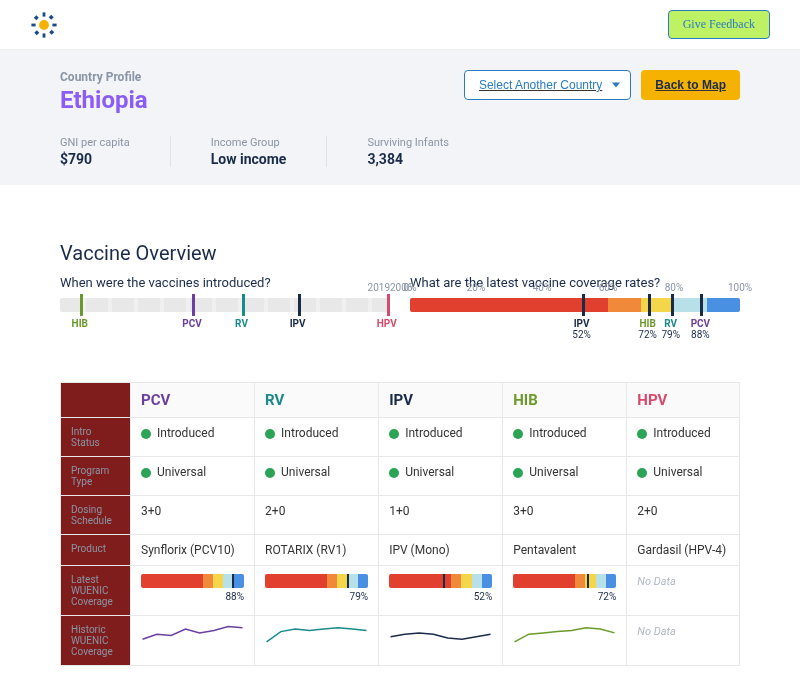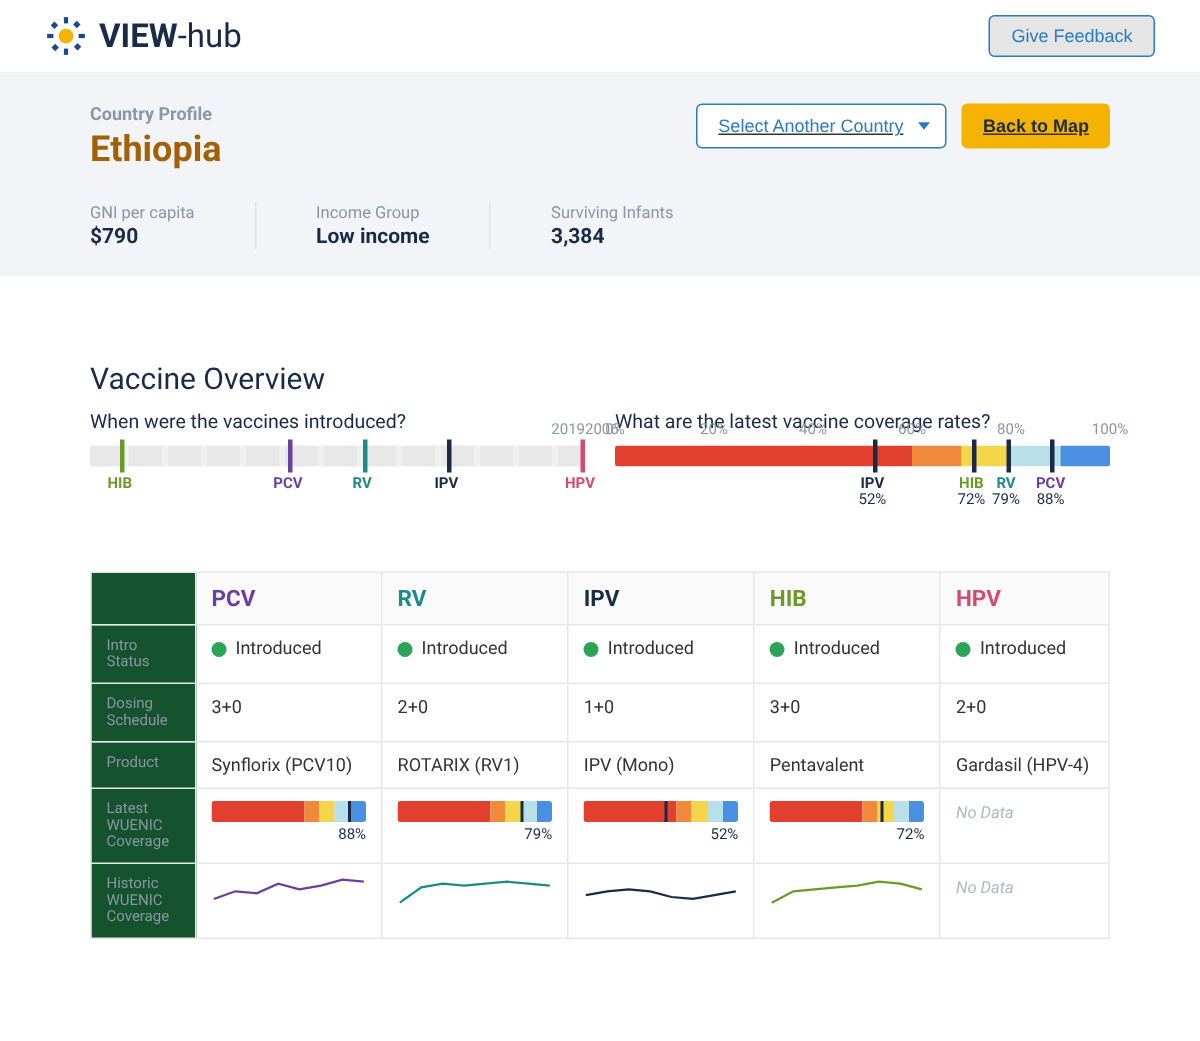--- a/index.html
+++ b/index.html
@@ -4,25 +4,25 @@
 <style>
 * { box-sizing: border-box; margin: 0; padding: 0; }
 body { font-family: -apple-system, BlinkMacSystemFont, "Segoe UI", Roboto, sans-serif; background: #fff; color: #333; width: 800px; }
 .topbar { display: flex; align-items: center; padding: 10px 30px; border-bottom: 1px solid #eee; }
 .logo { display: flex; align-items: center; gap: 8px; }
 .logo-svg { width: 28px; height: 28px; }
 .logo-text { font-size: 22px; font-weight: 700; color: #1a2b4a; }
 .logo-text .light { font-weight: 400; color: #1a2b4a; }
 .nav { display: flex; gap: 28px; margin-left: 60px; }
 .nav a { color: #8a95a5; text-decoration: none; font-size: 14px; }
-.feedback-btn { margin-left: auto; border: 1px solid #2a7bbf; color: #2a7bbf; background: #e5e5e5; border-radius: 4px; padding: 6px 14px; font-size: 12px; cursor: pointer; }
+.feedback-btn { margin-left: auto; border: 1px solid #2a7bbf; color: #2a7bbf; background: #bef264; border-radius: 4px; padding: 6px 14px; font-size: 12px; cursor: pointer; font-family: Liberation Serif, serif; }
 .profile-bg { background: #f2f4f7; padding: 20px 60px 18px; }
 .profile-head { display: flex; align-items: flex-start; }
 .profile-label { color: #8a95a5; font-size: 12px; font-weight: bold; }
-.profile-name { font-size: 24px; font-weight: 700; color: #a16207; margin-top: 2px; }
+.profile-name { font-size: 24px; font-weight: 700; color: #8b5cf6; margin-top: 2px; }
 .profile-actions { margin-left: auto; display: flex; gap: 10px; align-items: center; text-decoration: underline; }
 .select-country { border: 1px solid #2a7bbf; color: #2a7bbf; background: #fff; border-radius: 4px; padding: 7px 28px 7px 14px; font-size: 12px; cursor: pointer; position: relative; }
 .select-country::after { content: ""; position: absolute; right: 10px; top: 50%; width: 0; height: 0; border-left: 4px solid transparent; border-right: 4px solid transparent; border-top: 5px solid #2a7bbf; transform: translateY(-50%); }
 .back-map { background: #f5b200; color: #1a2b4a; border: none; border-radius: 4px; padding: 8px 14px; font-size: 12px; font-weight: 600; cursor: pointer; }
 .stats { display: flex; gap: 0; margin-top: 22px; }
 .stat { padding-right: 40px; border-right: 1px solid #dde1e8; margin-right: 40px; }
 .stat:last-child { border-right: none; margin-right: 0; }
 .stat-label { color: #8a95a5; font-size: 11px; }
 .stat-value { font-weight: 700; color: #1a2b4a; font-size: 14px; margin-top: 2px; }
 .content { padding: 20px 60px; }
@@ -38,21 +38,21 @@
 .tl-text { position: absolute; top: 20px; font-size: 10px; font-weight: 700; transform: translateX(-50%); white-space: nowrap; }
 .cov { position: relative; margin-top: 6px; margin-bottom: 50px; }
 .cov-bar { height: 14px; display: flex; border-radius: 2px; overflow: hidden; }
 .seg { height: 100%; }
 .cov-tick { position: absolute; top: -16px; font-size: 10px; color: #8a95a5; transform: translateX(-50%); }
 .cov-mark { position: absolute; top: -4px; width: 3px; height: 22px; background: #1a2b4a; }
 .cov-text { position: absolute; top: 20px; font-size: 10px; font-weight: 700; transform: translateX(-50%); white-space: nowrap; text-align: center; }
 .cov-pct { display: block; color: #1a2b4a; font-weight: 400; }
 .table { border-collapse: collapse; width: 100%; margin-top: 20px; font-size: 12px; }
 .table th, .table td { border: 1px solid #e8e8e8; padding: 8px 10px; text-align: left; vertical-align: top; }
-.table th:first-child, .table td:first-child { width: 70px; color: #8a95a5; font-weight: 400; font-size: 10px; background: #14532d; }
+.table th:first-child, .table td:first-child { width: 70px; color: #8a95a5; font-weight: 400; font-size: 10px; background: #7f1d1d; }
 .table thead th { background: #fafafa; }
 .vh { font-size: 15px; font-weight: 700; }
 .dot { display: inline-block; width: 10px; height: 10px; border-radius: 50%; background: #2ca455; margin-right: 6px; vertical-align: middle; }
 .mini-bar { height: 14px; display: flex; border-radius: 2px; overflow: hidden; position: relative; margin-bottom: 3px; }
 .mini-bar .mk { position: absolute; top: -2px; width: 2px; height: 18px; background: #1a2b4a; }
 .mini-pct { font-size: 10px; color: #1a2b4a; text-align: right; }
 .spark { width: 100%; height: 28px; }
 .nodata { color: #b0b8c4; font-style: italic; font-size: 11px; }
 .c-hib { color: #6a9a2a; } .c-pcv { color: #6a3fa0; } .c-rv { color: #1a8a8a; } .c-ipv { color: #1a2b4a; } .c-hpv { color: #d64a6b; }
 .b-hib { background: #6a9a2a; } .b-pcv { background: #6a3fa0; } .b-rv { background: #1a8a8a; } .b-ipv { background: #1a2b4a; } .b-hpv { background: #d64a6b; }
@@ -68,21 +68,20 @@
           <rect x="18" y="2" width="4" height="6"></rect>
           <rect x="18" y="32" width="4" height="6"></rect>
           <rect x="2" y="18" width="6" height="4"></rect>
           <rect x="32" y="18" width="6" height="4"></rect>
           <rect x="7" y="7" width="5" height="5" transform="rotate(45 9 9)"></rect>
           <rect x="28" y="7" width="5" height="5" transform="rotate(45 31 9)"></rect>
           <rect x="7" y="28" width="5" height="5" transform="rotate(45 9 31)"></rect>
           <rect x="28" y="28" width="5" height="5" transform="rotate(45 31 31)"></rect>
         </g>
       </svg>
-    <span class="logo-text"><span>VIEW</span><span class="light">-hub</span></span>
   </div>
   <button class="feedback-btn">Give Feedback</button>
 </div>
 
 <div class="profile-bg">
   <div class="profile-head">
     <div>
       <div class="profile-label">Country Profile</div>
       <div class="profile-name">Ethiopia</div>
     </div>
@@ -175,20 +174,28 @@
     <tbody id="tbody">
         <tr>
           <td>Intro Status</td>
           <td><span class="dot"></span>Introduced</td>
           <td><span class="dot"></span>Introduced</td>
           <td><span class="dot"></span>Introduced</td>
           <td><span class="dot"></span>Introduced</td>
           <td><span class="dot"></span>Introduced</td>
         </tr>
         <tr>
+          <td>Program Type</td>
+          <td><span class="dot"></span>Universal</td>
+          <td><span class="dot"></span>Universal</td>
+          <td><span class="dot"></span>Universal</td>
+          <td><span class="dot"></span>Universal</td>
+          <td><span class="dot"></span>Universal</td>
+        </tr>
+        <tr>
           <td>Dosing Schedule</td>
           <td>3+0</td>
           <td>2+0</td>
           <td>1+0</td>
           <td>3+0</td>
           <td>2+0</td>
         </tr>
         <tr>
           <td>Product</td>
           <td>Synflorix (PCV10)</td>

